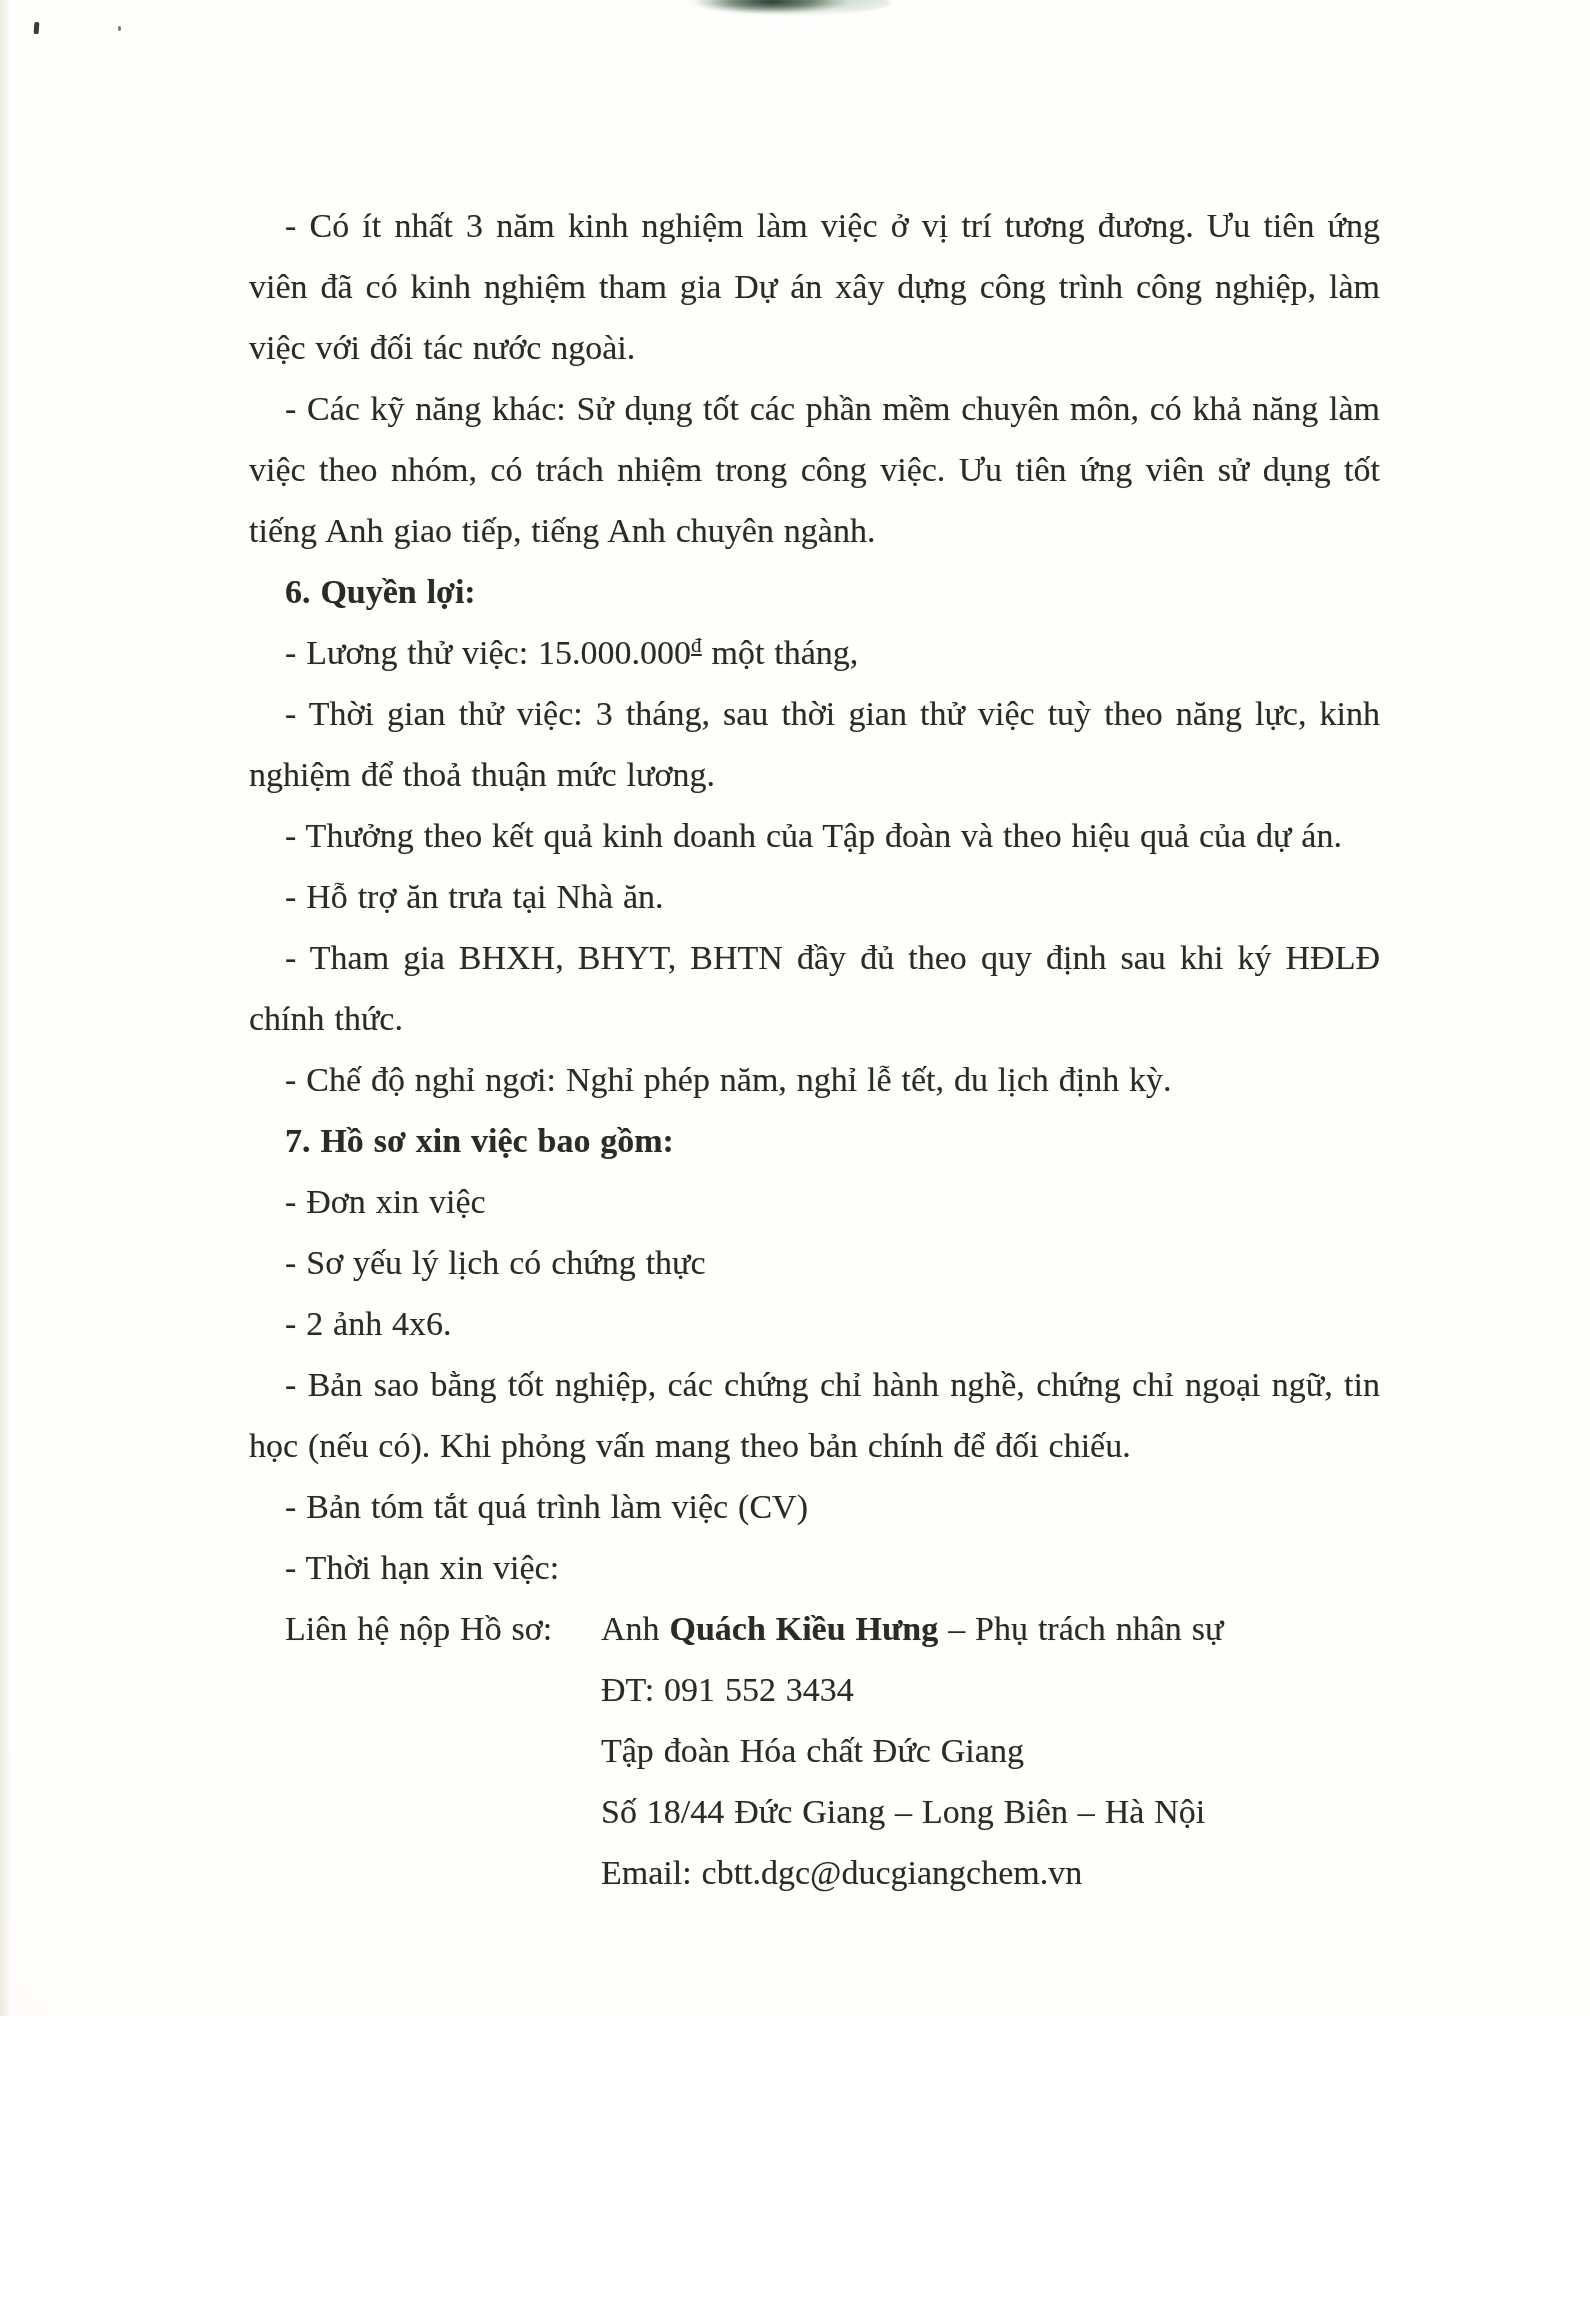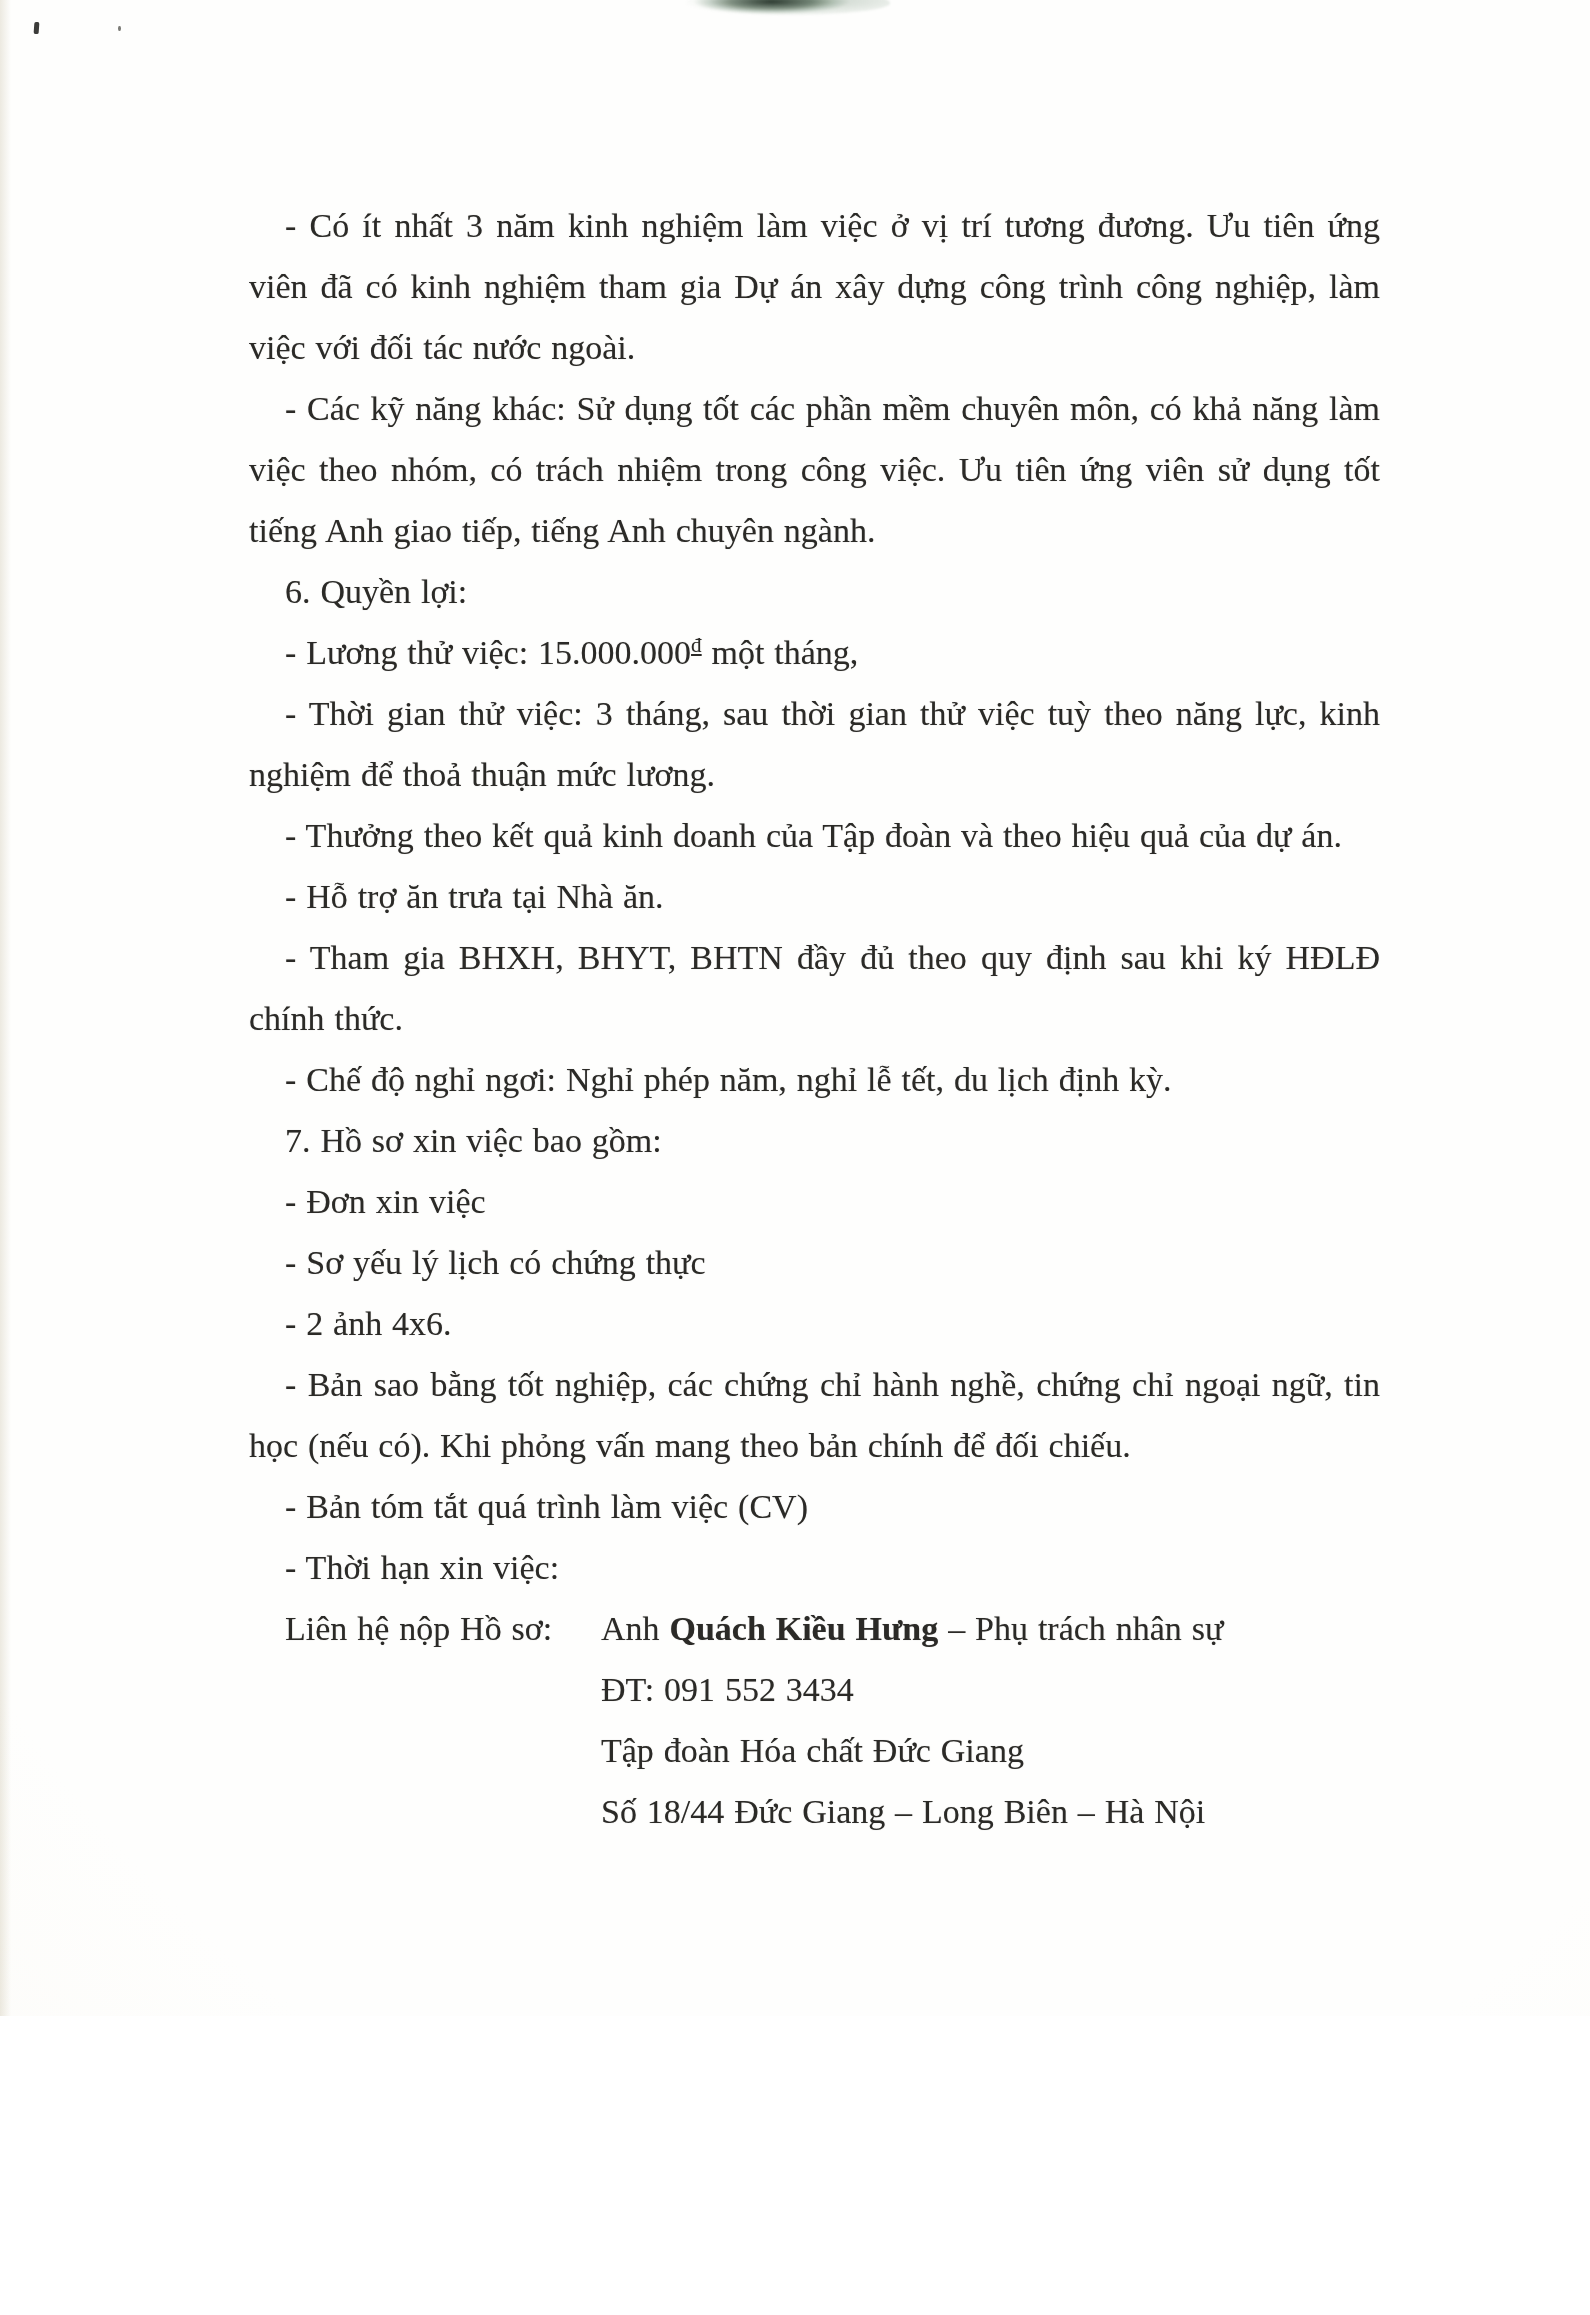--- a/index.html
+++ b/index.html
@@ -54,21 +54,21 @@
   }
   
   .doc {
     position: absolute; left: 249px; top: 195px; width: 1131px;
     font-size: 34px; line-height: 61px;
     color: #2b2a27;
     text-shadow: 0 0 0.9px rgba(62,60,54,0.35);
     word-spacing: 1.4px;
   }
   .para { margin: 0; text-align: justify; text-indent: 36px; }
-  .bold { font-weight: 400; }
+  .bold { font-weight: 700; }
   .dong {
     vertical-align: super;
     font-size: 62%;
     line-height: 0;
     text-decoration: underline;
   }
   .row { display: flex; }
   .row-label { flex: 0 0 352px; padding-left: 36px; box-sizing: border-box; }
   .row-value { flex: 1 1 auto; }
   .contact-cont { margin-left: 352px; text-indent: 0; text-align: left; }
@@ -128,16 +128,17 @@
       <span class="row-label">Liên hệ nộp Hồ sơ:</span>
       <span class="row-value"><span>Anh </span><b>Quách Kiều Hưng</b><span> – Phụ trách nhân sự</span></span>
     </div>
 
     <p class="para contact-cont">ĐT: 091 552 3434</p>
 
     <p class="para contact-cont">Tập đoàn Hóa chất Đức Giang</p>
 
     <p class="para contact-cont">Số 18/44 Đức Giang – Long Biên – Hà Nội</p>
 
+    <p class="para contact-cont">Email: cbtt.dgc@ducgiangchem.vn</p>
 
   </main>
 </div>
 
 
 </body></html>

